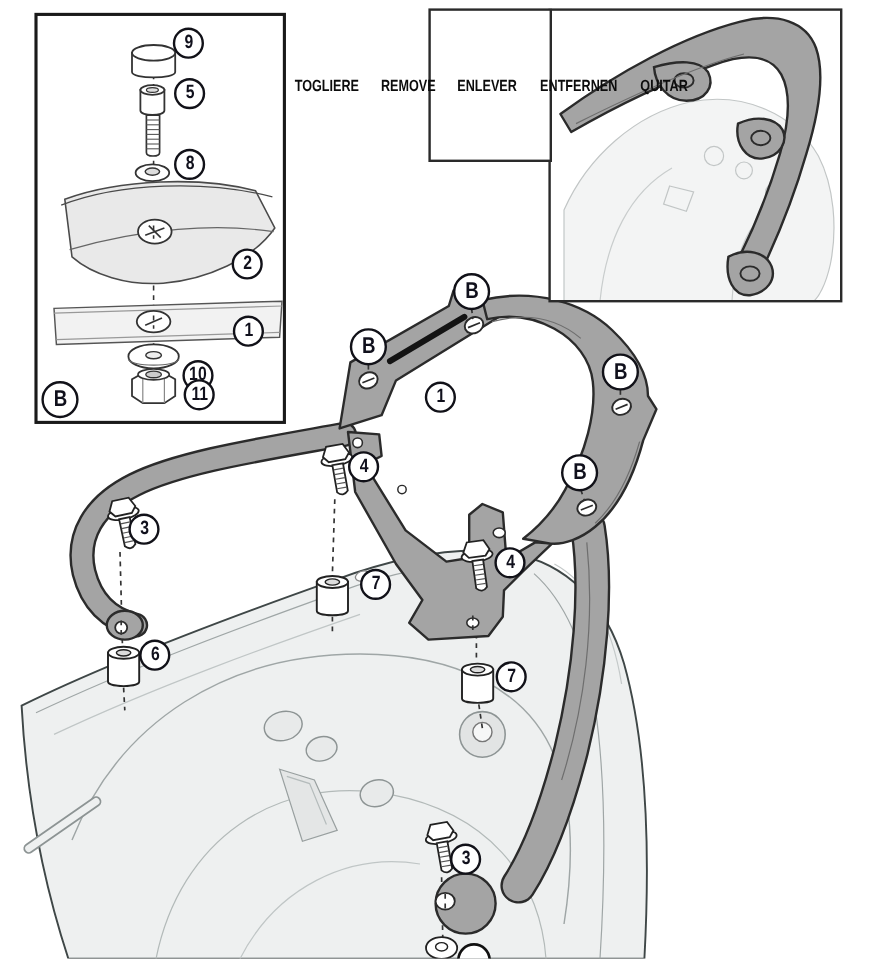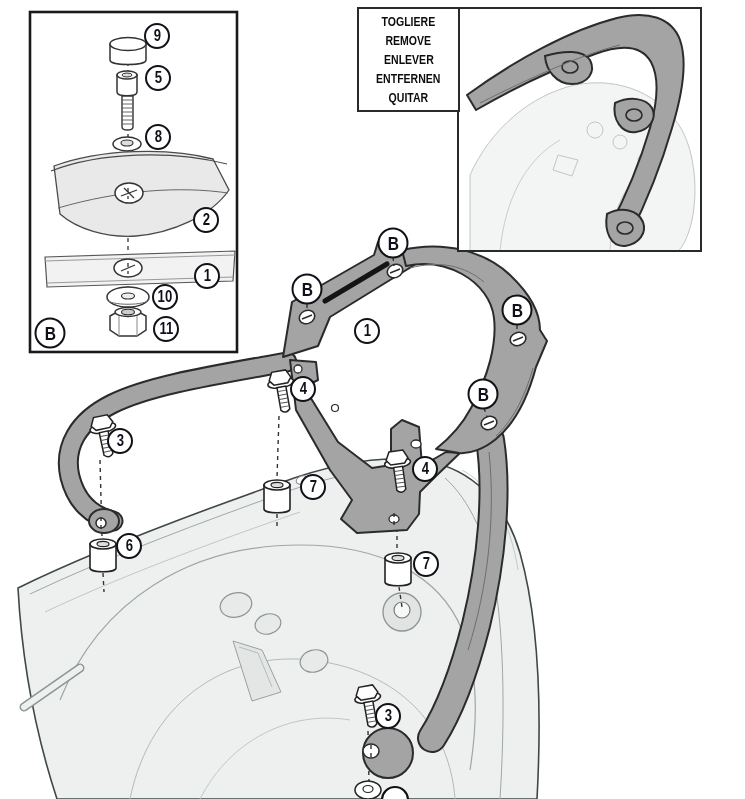--- a/index.html
+++ b/index.html
@@ -10,23 +10,23 @@
   svg{position:absolute;left:0;top:0;}
   .callout{
     position:absolute;width:26px;height:26px;border:2.4px solid #111118;
     border-radius:50%;background:#fff;display:flex;align-items:center;justify-content:center;
     transform:translate(-50%,-50%);box-sizing:border-box;
     font-weight:bold;font-size:16px;color:#10101c;z-index:5;
   }
   .callout.b{width:31px;height:31px;font-size:19px;}
   .callout span{display:inline-block;transform:scaleX(.82);}
   .remove-box{
-    position:absolute;left:357px;top:7px;width:103px;height:105px;
+    position:absolute;left:357px;top:7px;width:103px;height:128px;
     background:#fff;border:2px solid #2a2a2a;box-sizing:border-box;
-    display:flex;flex-direction:column;align-items:center;justify-content:center;
+    display:flex;flex-direction:row;align-items:center;justify-content:center;
     gap:4px;z-index:4;
   }
   .remove-box .line{
     font-weight:bold;font-size:13.5px;color:#0c0c0c;line-height:15px;
     transform:scaleX(.78);white-space:nowrap;
   }
 </style>
 </head>
 <body>
 
@@ -301,21 +301,21 @@
     </div>
 <div class="callout" style="left:158px;top:137px">
       <span>8</span>
     </div>
 <div class="callout" style="left:206px;top:220px">
       <span>2</span>
     </div>
 <div class="callout" style="left:207px;top:276px">
       <span>1</span>
     </div>
-<div class="callout" style="left:165px;top:297px">
+<div class="callout" style="left:165px;top:313px">
       <span>10</span>
     </div>
 <div class="callout" style="left:166px;top:329px">
       <span>11</span>
     </div>
 <div class="callout b" style="left:50px;top:333px">
       <span>B</span>
     </div>
 
 <div class="callout b" style="left:393px;top:243px">

